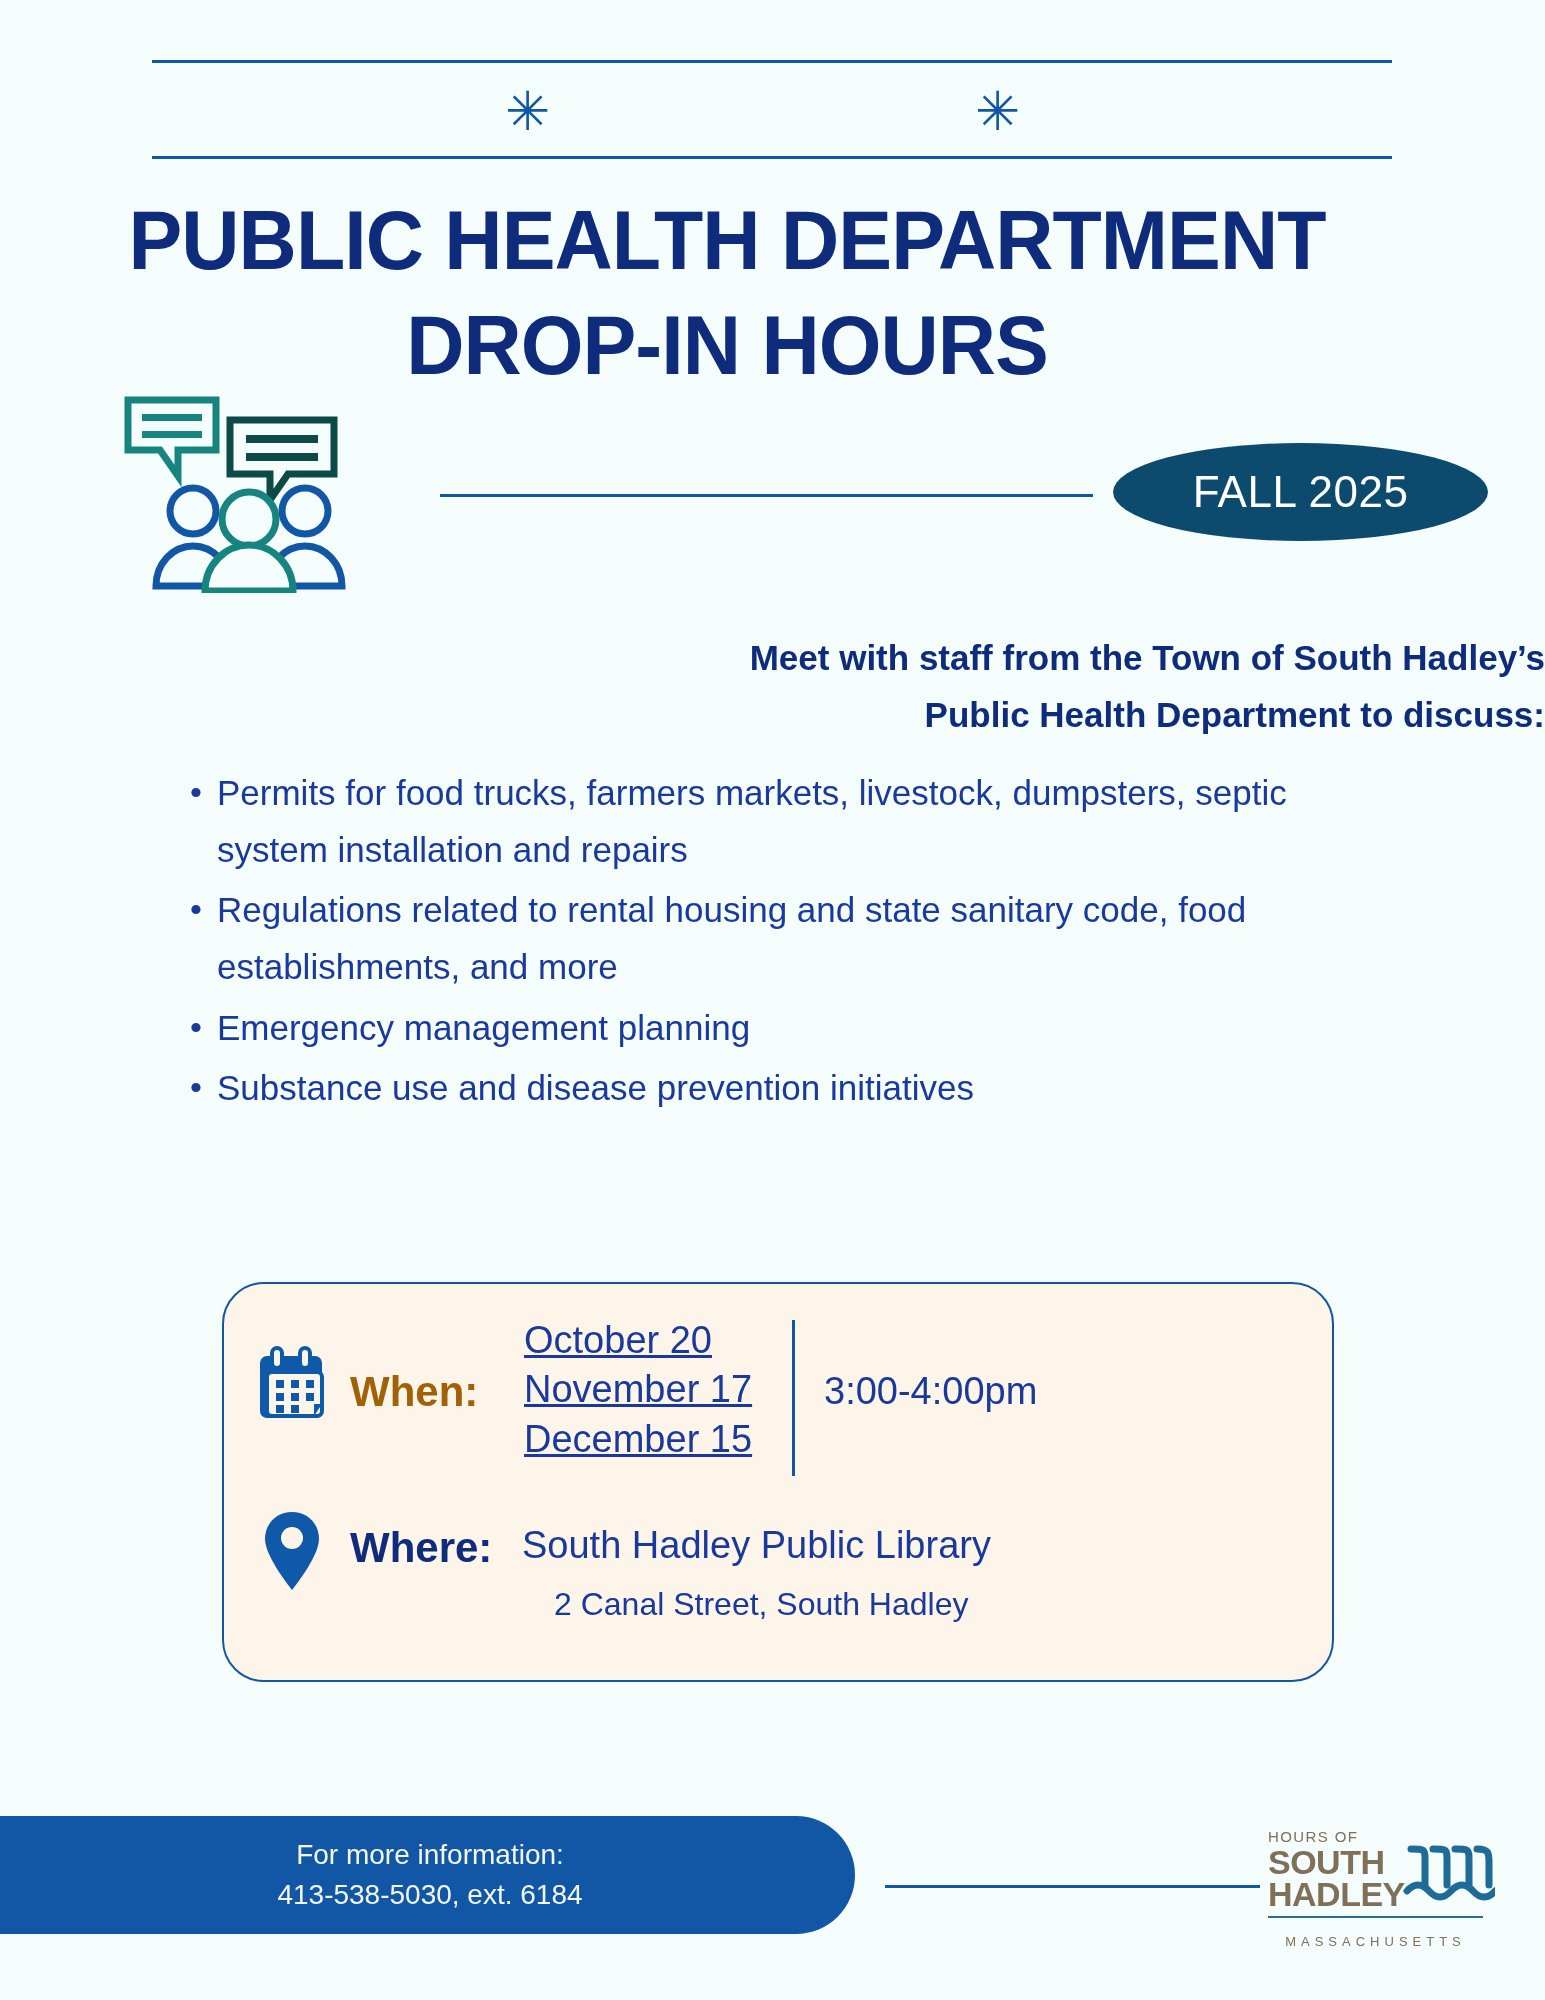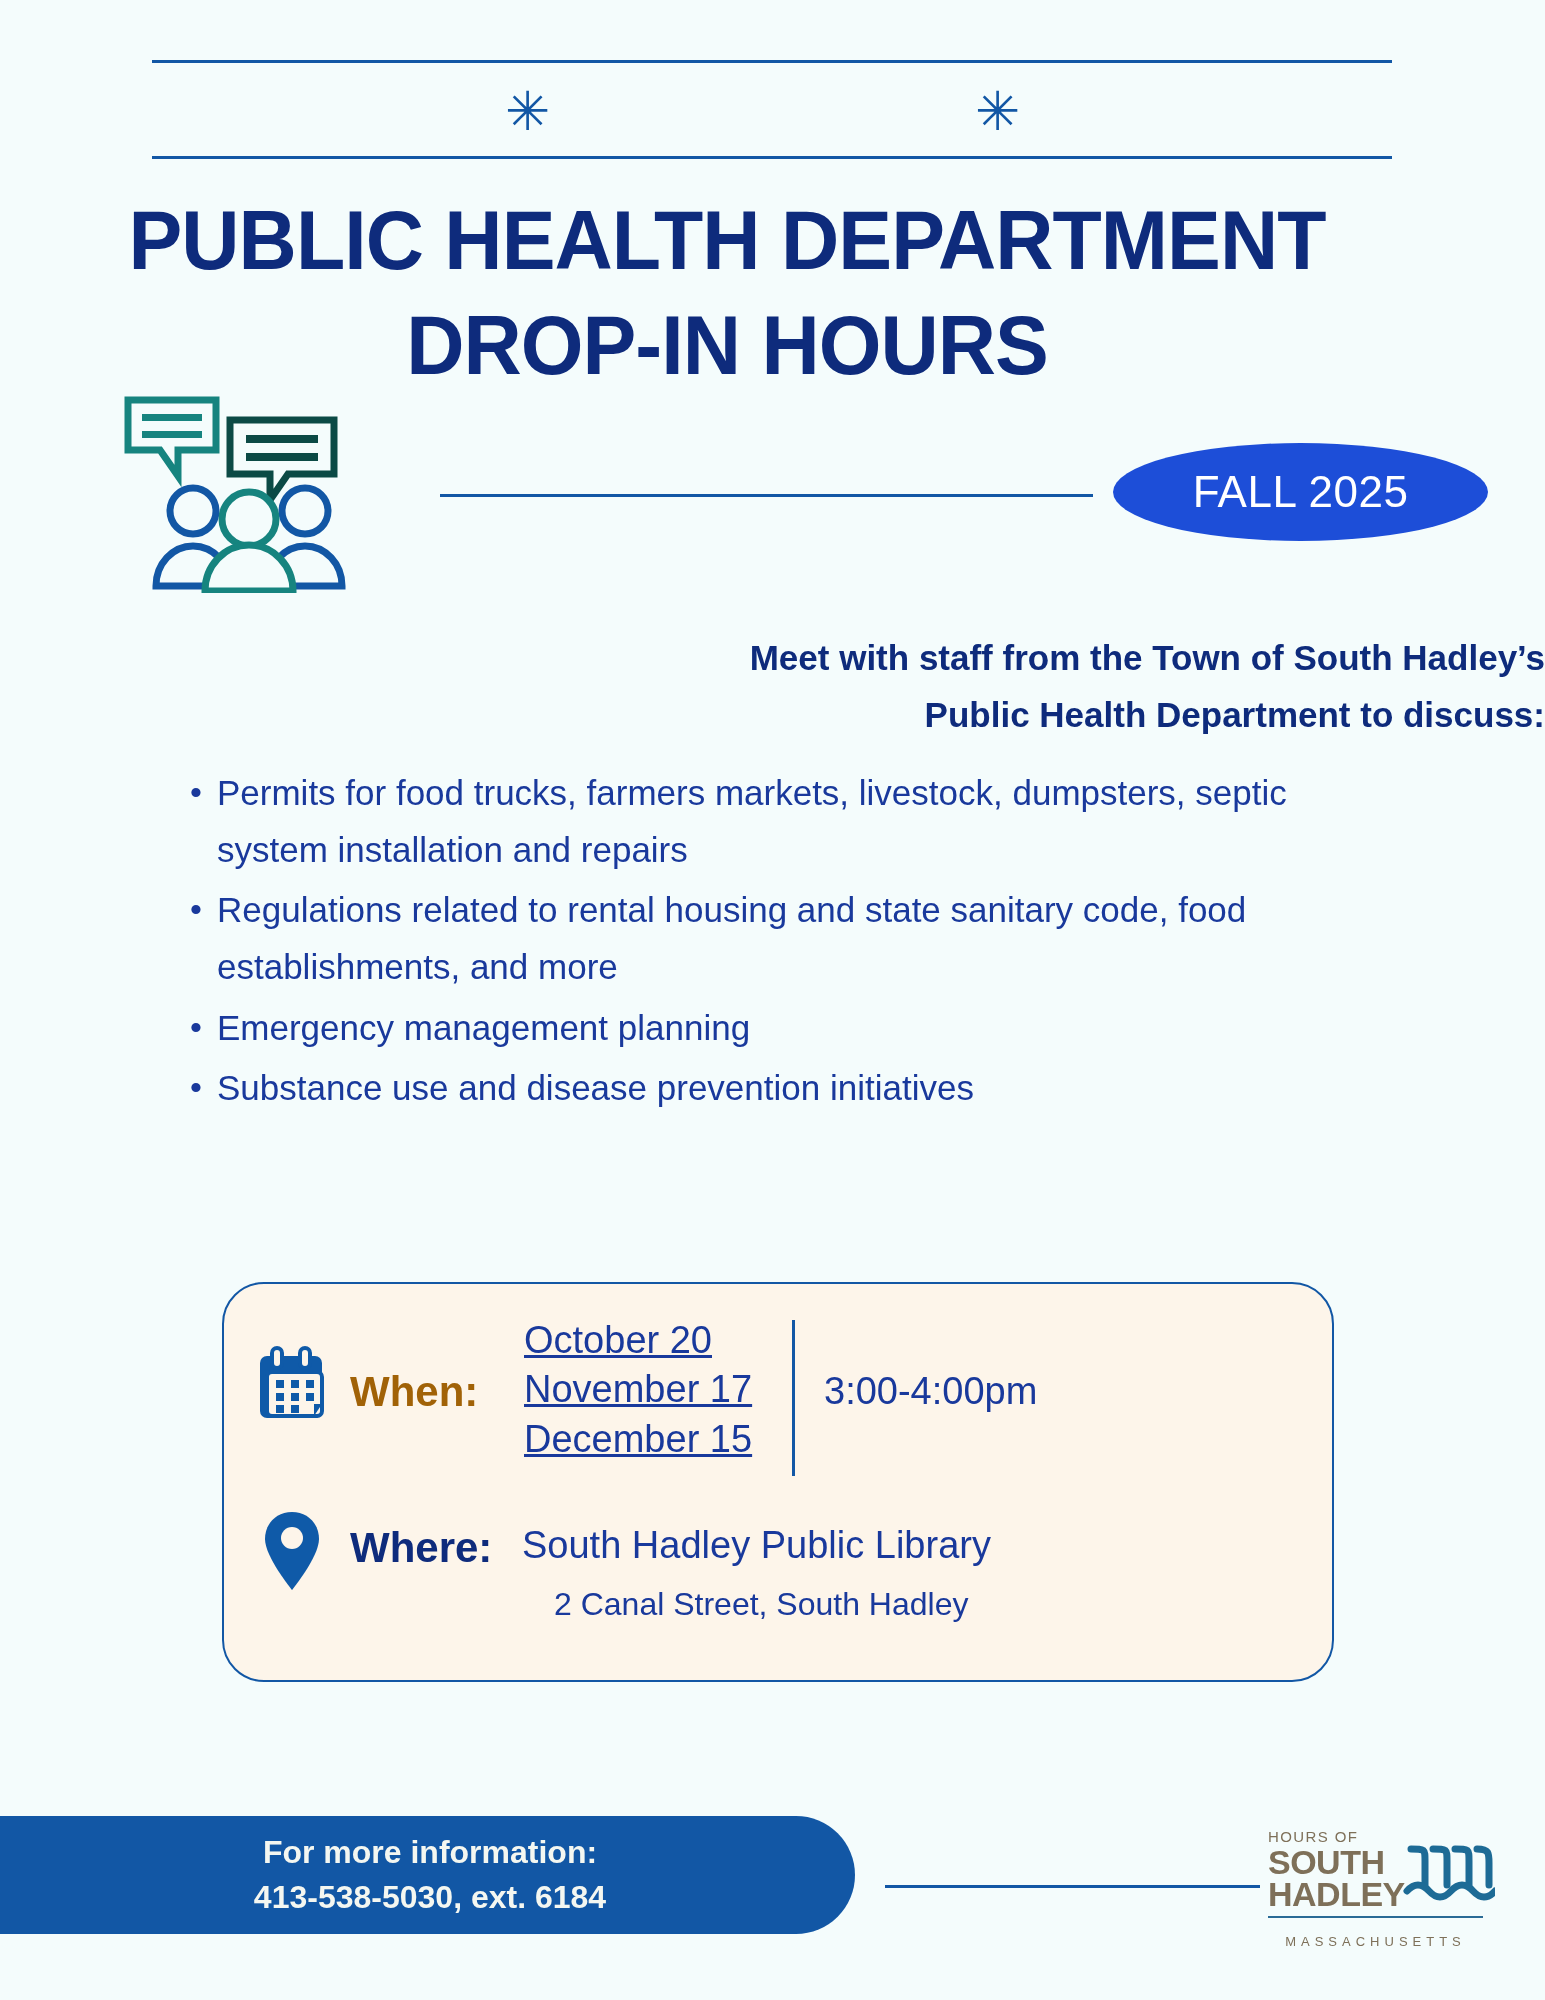--- a/index.html
+++ b/index.html
@@ -33,21 +33,21 @@
     transform:scaleX(.96);
   }
   .title-line.l2{margin-top:14px;}
 
   
   .badge-row{position:absolute;left:0;top:455px;width:1545px;height:80px;}
   .badge-rule{position:absolute;left:440px;top:39px;width:653px;height:3px;background:#1257a5;}
   .badge{
     position:absolute;left:1113px;top:-12px;
     width:375px;height:98px;border-radius:50%;
-    background:#1d4ed8;color:#fff;
+    background:#0c4a6e;color:#fff;
     display:flex;align-items:center;justify-content:center;
     font-size:44px;letter-spacing:.5px;
   }
 
   
   .people-icon{position:absolute;left:120px;top:388px;width:230px;height:205px;}
 
   
   .lead{position:absolute;left:0;top:630px;width:1545px;text-align:right;color:#0e2b7c;}
   .lead div{font-size:35px;font-weight:700;line-height:1.62;}
@@ -80,21 +80,21 @@
   .venue{position:absolute;left:298px;top:22px;font-size:38px;color:#19399c;}
   .addr{position:absolute;left:330px;top:84px;font-size:32px;color:#19399c;}
 
   
   .footer-pill{
     position:absolute;left:-140px;top:1816px;
     width:995px;height:118px;border-radius:59px;
     background:#1257a5;color:#f4f7f1;
     display:flex;flex-direction:column;align-items:center;justify-content:center;
   }
-  .footer-pill .fl{font-size:32px;font-weight:700;line-height:1.42;padding-left:145px;}
+  .footer-pill .fl{font-size:28px;font-weight:400;line-height:1.42;padding-left:145px;}
   .footer-rule{position:absolute;left:885px;top:1885px;width:375px;height:3px;background:#1257a5;}
 
   .logo{position:absolute;left:1268px;top:1828px;width:215px;height:135px;}
   .logo .townof{font-size:15px;letter-spacing:1.4px;color:#7e7059;font-weight:400;}
   .logo .bigline{display:flex;align-items:flex-end;}
   .logo .bigtxt{font-size:34px;font-weight:700;color:#7e7059;letter-spacing:-.5px;line-height:.96;}
   .logo .waves{margin-left:-2px;}
   .logo .ruleline{width:100%;height:2px;background:#2a6b96;margin-top:5px;}
   .logo .mass{font-size:13px;letter-spacing:5px;color:#7e7059;text-align:center;margin-top:16px;}
 </style>

